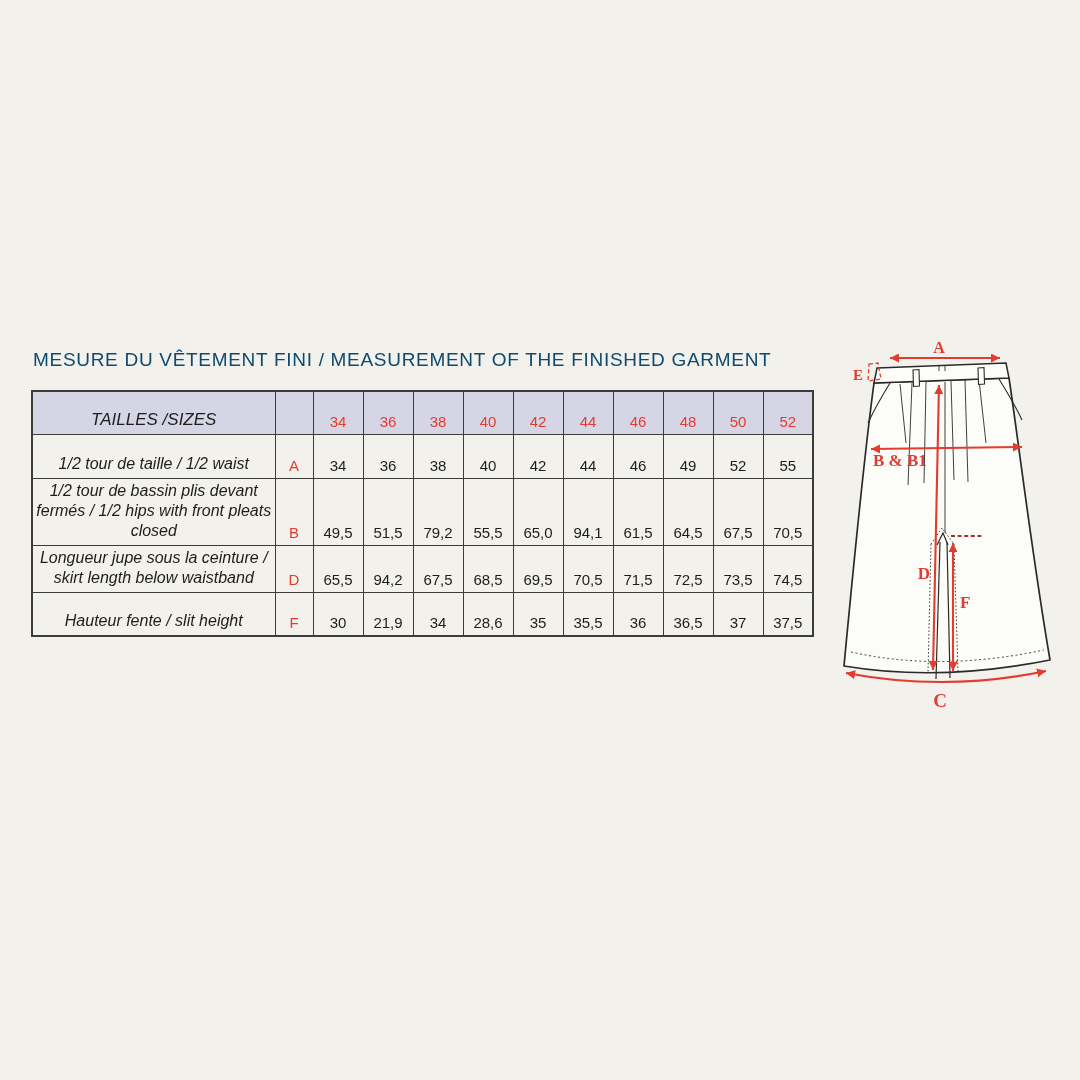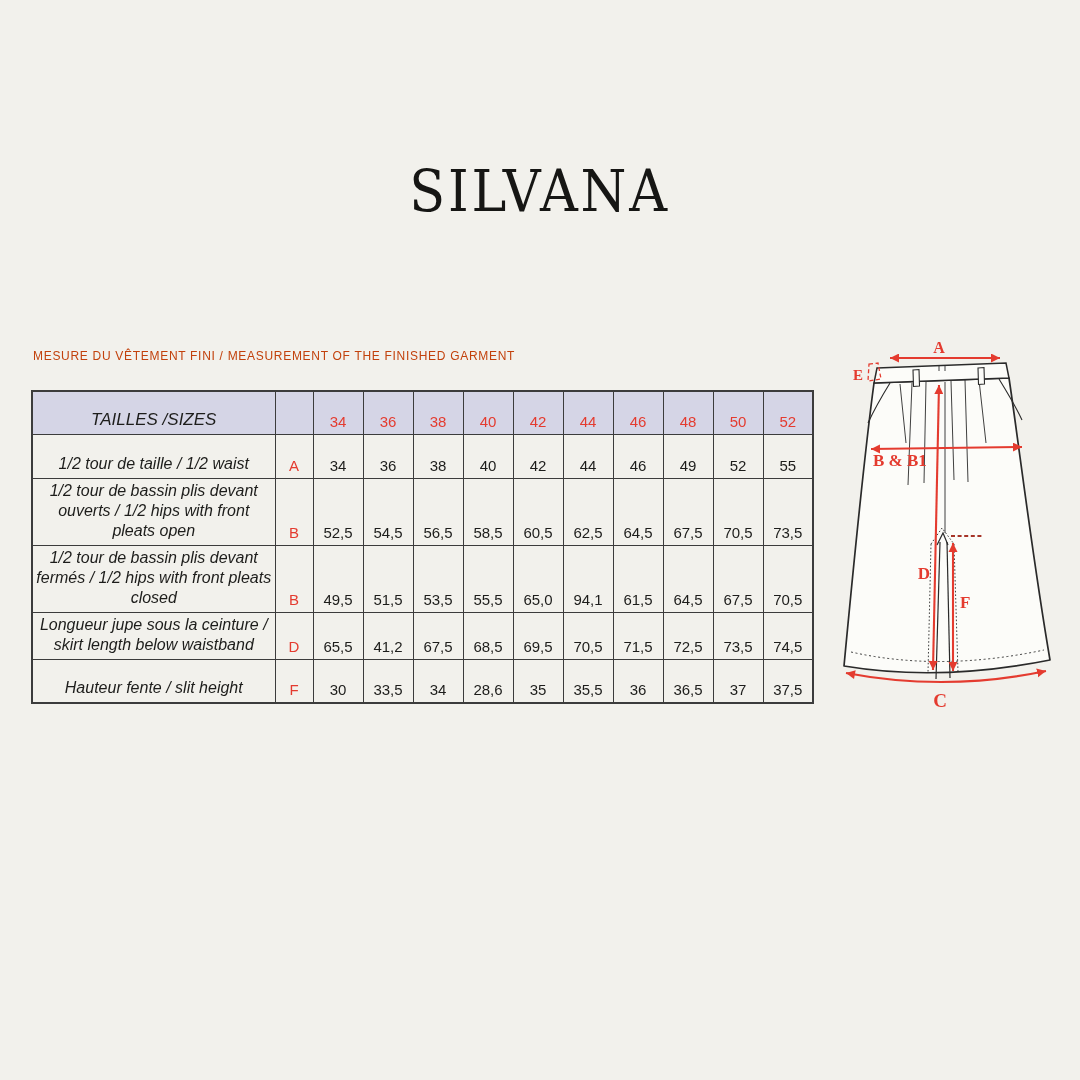--- a/index.html
+++ b/index.html
@@ -13,22 +13,22 @@
   html,body{background:var(--paper);}
   body{font-family:"Liberation Sans",sans-serif;color:var(--ink);}
   .canvas{position:relative;width:1080px;height:1080px;background:var(--paper);overflow:hidden;}
 
   
   .title{position:absolute;top:158px;left:0;width:100%;text-align:center;}
   .title-inner{display:inline-block;font-family:"DejaVu Serif","Liberation Serif",serif;
     font-weight:400;font-size:57px;letter-spacing:3px;color:#161614;transform:scaleX(0.92);}
 
   
-  .subtitle{position:absolute;left:33px;top:349px;font-size:12px;letter-spacing:0.7px;
-    color:#c2410c;white-space:nowrap;}
+  .subtitle{position:absolute;left:33px;top:349px;font-size:19px;letter-spacing:0.7px;
+    color:#0c4a6e;white-space:nowrap;}
 
   
   table.size-table{position:absolute;left:31px;top:390px;width:782px;border-collapse:collapse;
     table-layout:fixed;border:2px solid var(--line);}
   table.size-table col.col-label{width:243px;}
   table.size-table col.col-letter{width:38px;}
   table.size-table col.col-size{width:50px;}
   table.size-table th,table.size-table td{border:1px solid var(--line);vertical-align:bottom;
     text-align:center;padding:2px 2px 4px 2px;font-weight:normal;}
   table.size-table thead tr{height:43px;}
@@ -48,23 +48,20 @@
   .garment{stroke:#2a2a2a;fill:none;}
   .garment-fill{fill:#fcfcf9;stroke:#2a2a2a;}
   .measure{stroke:var(--accent);fill:none;}
   .arrowhead{fill:var(--accent);}
 </style>
 </head>
 <body>
 
 <div class="canvas">
 
-  <div class="title">
-    <span class="title-inner">SILVANA</span>
-  </div>
 
   <div class="subtitle">MESURE DU VÊTEMENT FINI / MEASUREMENT OF THE FINISHED GARMENT</div>
 
   <table class="size-table">
       <colgroup>
         <col class="col-label">
         <col class="col-letter">
         <col class="col-size">
         <col class="col-size">
         <col class="col-size">
@@ -101,66 +98,52 @@
           <td class="val">38</td>
           <td class="val">40</td>
           <td class="val">42</td>
           <td class="val">44</td>
           <td class="val">46</td>
           <td class="val">49</td>
           <td class="val">52</td>
           <td class="val">55</td>
         </tr>
         <tr>
-          <td class="lbl">1/2 tour de bassin plis devant ouverts / 1/2 hips with front pleats open</td>
-          <td class="ltr">B</td>
-          <td class="val">52,5</td>
-          <td class="val">54,5</td>
-          <td class="val">56,5</td>
-          <td class="val">58,5</td>
-          <td class="val">60,5</td>
-          <td class="val">62,5</td>
-          <td class="val">64,5</td>
-          <td class="val">67,5</td>
-          <td class="val">70,5</td>
-          <td class="val">73,5</td>
-        </tr>
-        <tr>
           <td class="lbl">1/2 tour de bassin plis devant fermés / 1/2 hips with front pleats closed</td>
           <td class="ltr">B</td>
           <td class="val">49,5</td>
           <td class="val">51,5</td>
-          <td class="val">53,5</td>
+          <td class="val">79,2</td>
           <td class="val">55,5</td>
           <td class="val">65,0</td>
           <td class="val">94,1</td>
           <td class="val">61,5</td>
           <td class="val">64,5</td>
           <td class="val">67,5</td>
           <td class="val">70,5</td>
         </tr>
         <tr>
           <td class="lbl">Longueur jupe sous la ceinture / skirt length below waistband</td>
           <td class="ltr">D</td>
           <td class="val">65,5</td>
-          <td class="val">41,2</td>
+          <td class="val">94,2</td>
           <td class="val">67,5</td>
           <td class="val">68,5</td>
           <td class="val">69,5</td>
           <td class="val">70,5</td>
           <td class="val">71,5</td>
           <td class="val">72,5</td>
           <td class="val">73,5</td>
           <td class="val">74,5</td>
         </tr>
         <tr>
           <td class="lbl">Hauteur fente  / slit height</td>
           <td class="ltr">F</td>
           <td class="val">30</td>
-          <td class="val">33,5</td>
+          <td class="val">21,9</td>
           <td class="val">34</td>
           <td class="val">28,6</td>
           <td class="val">35</td>
           <td class="val">35,5</td>
           <td class="val">36</td>
           <td class="val">36,5</td>
           <td class="val">37</td>
           <td class="val">37,5</td>
         </tr>
       </tbody>

